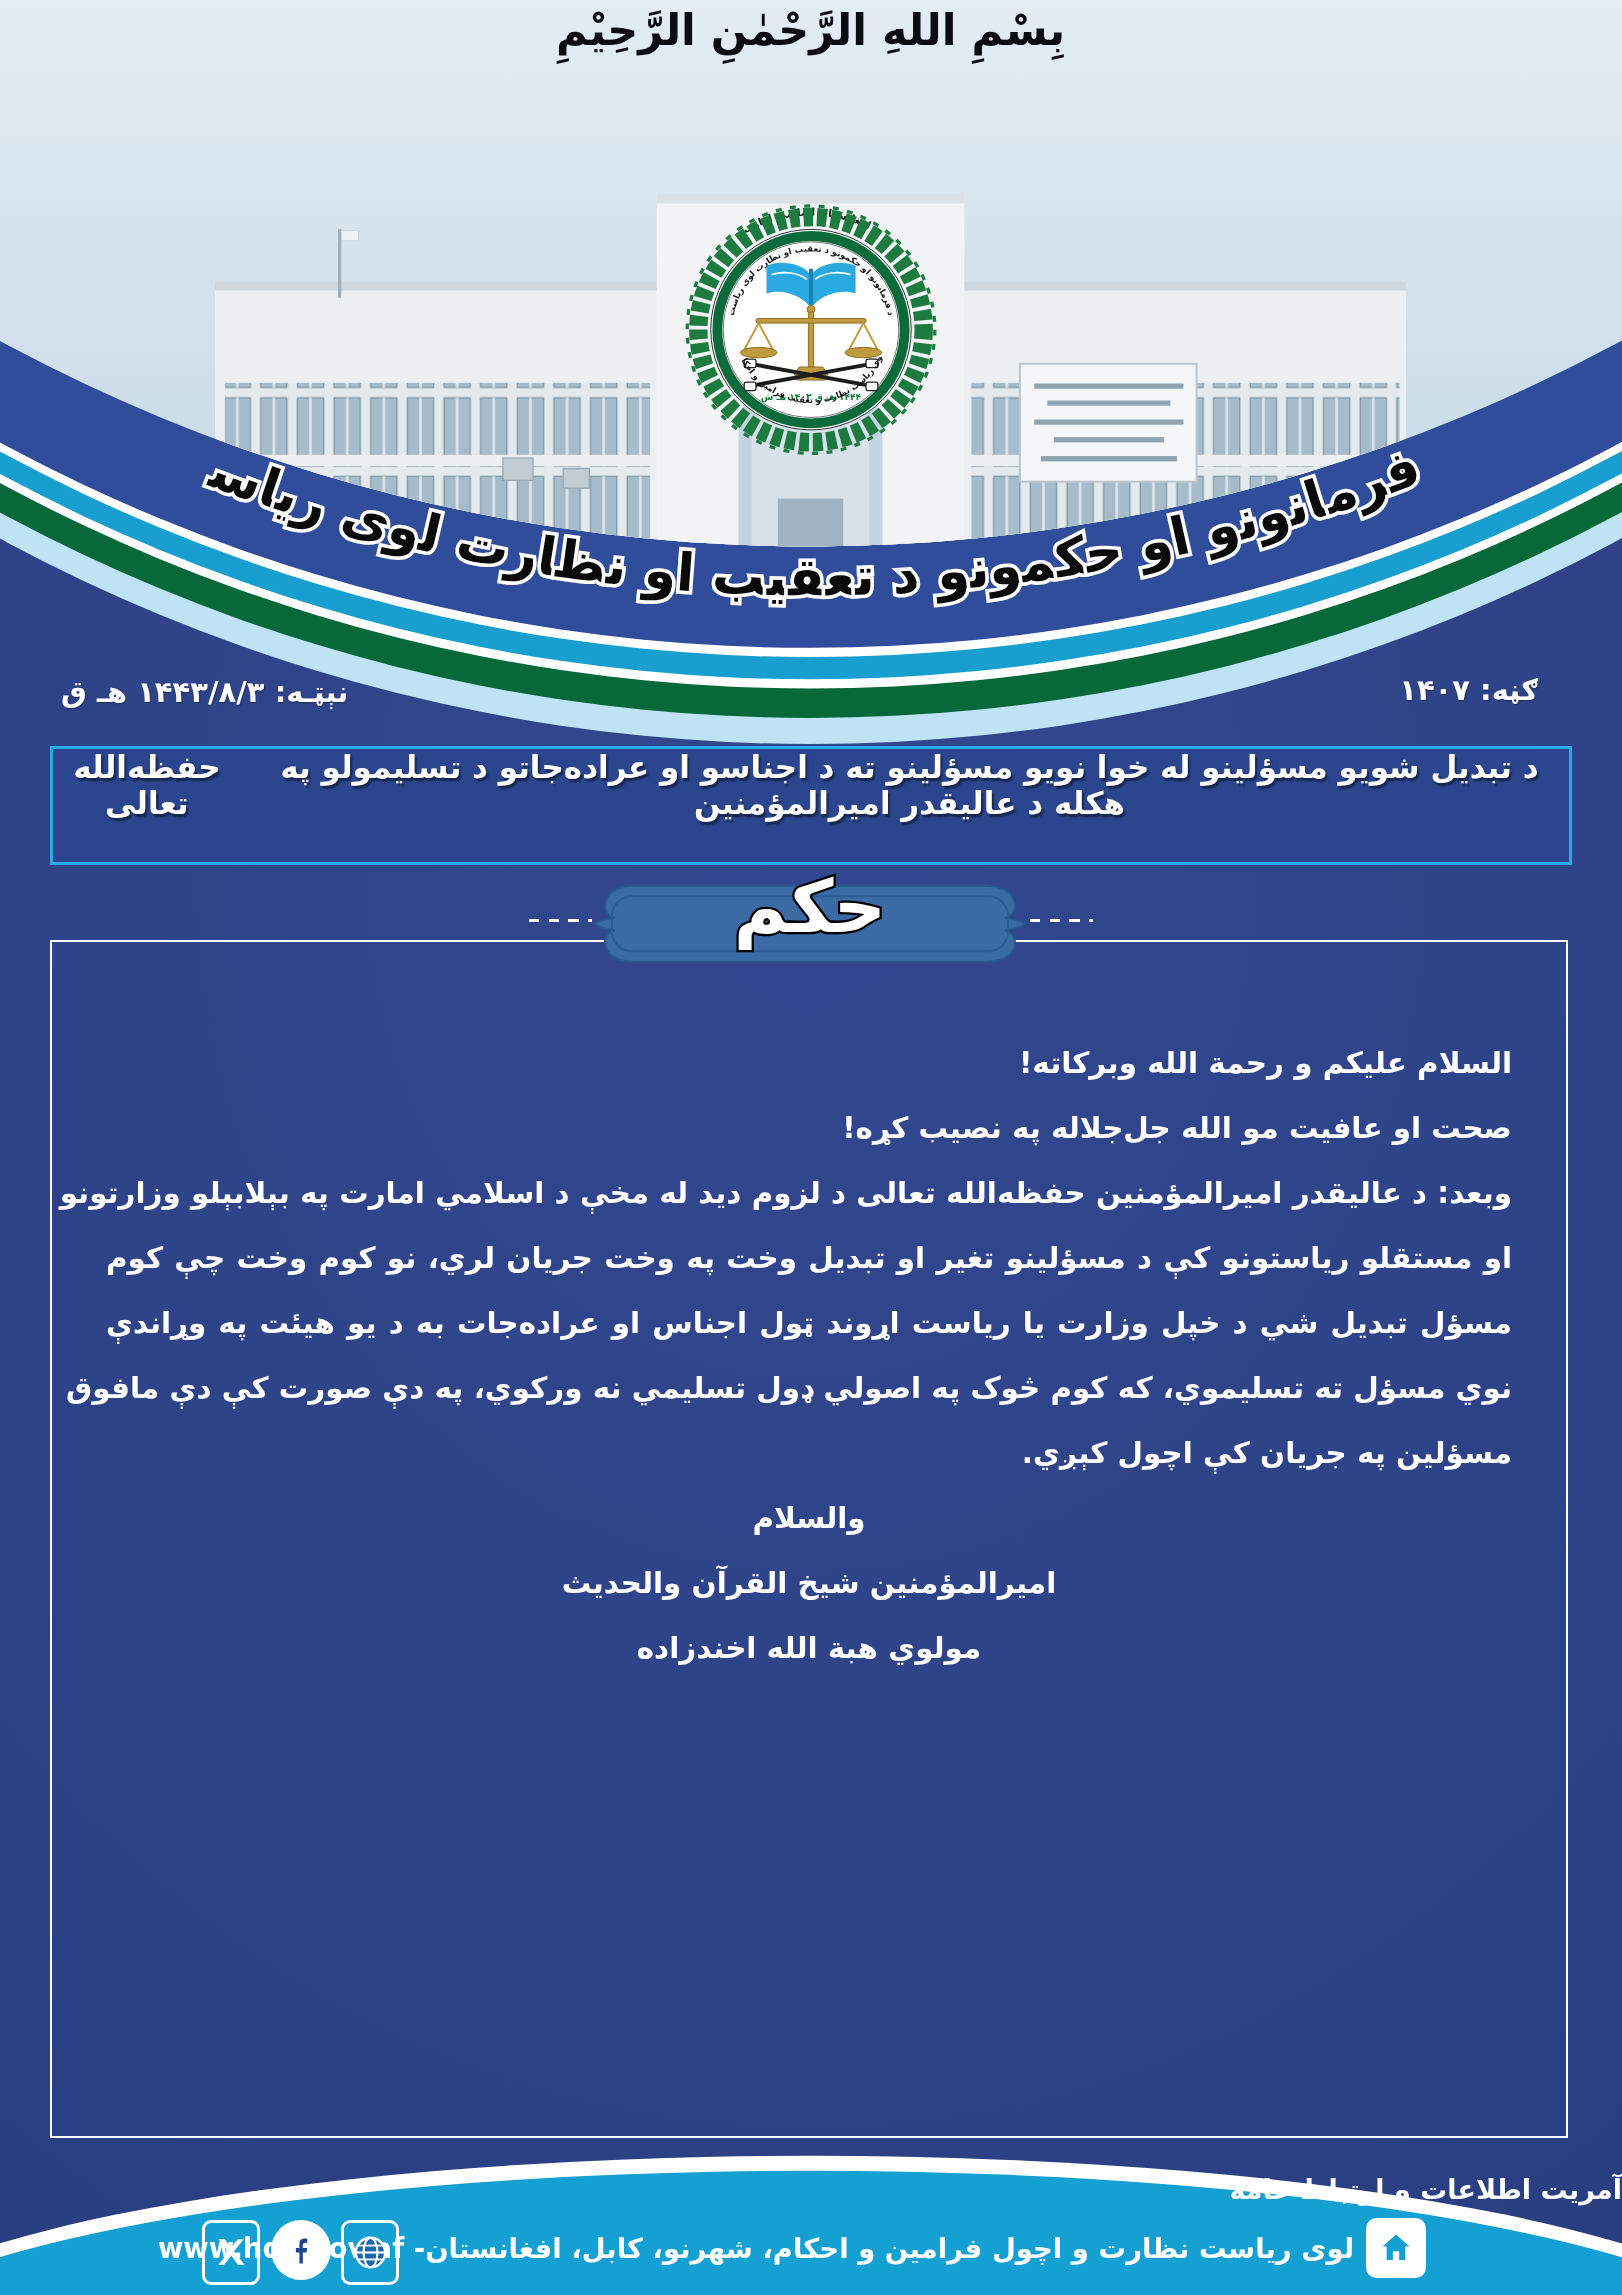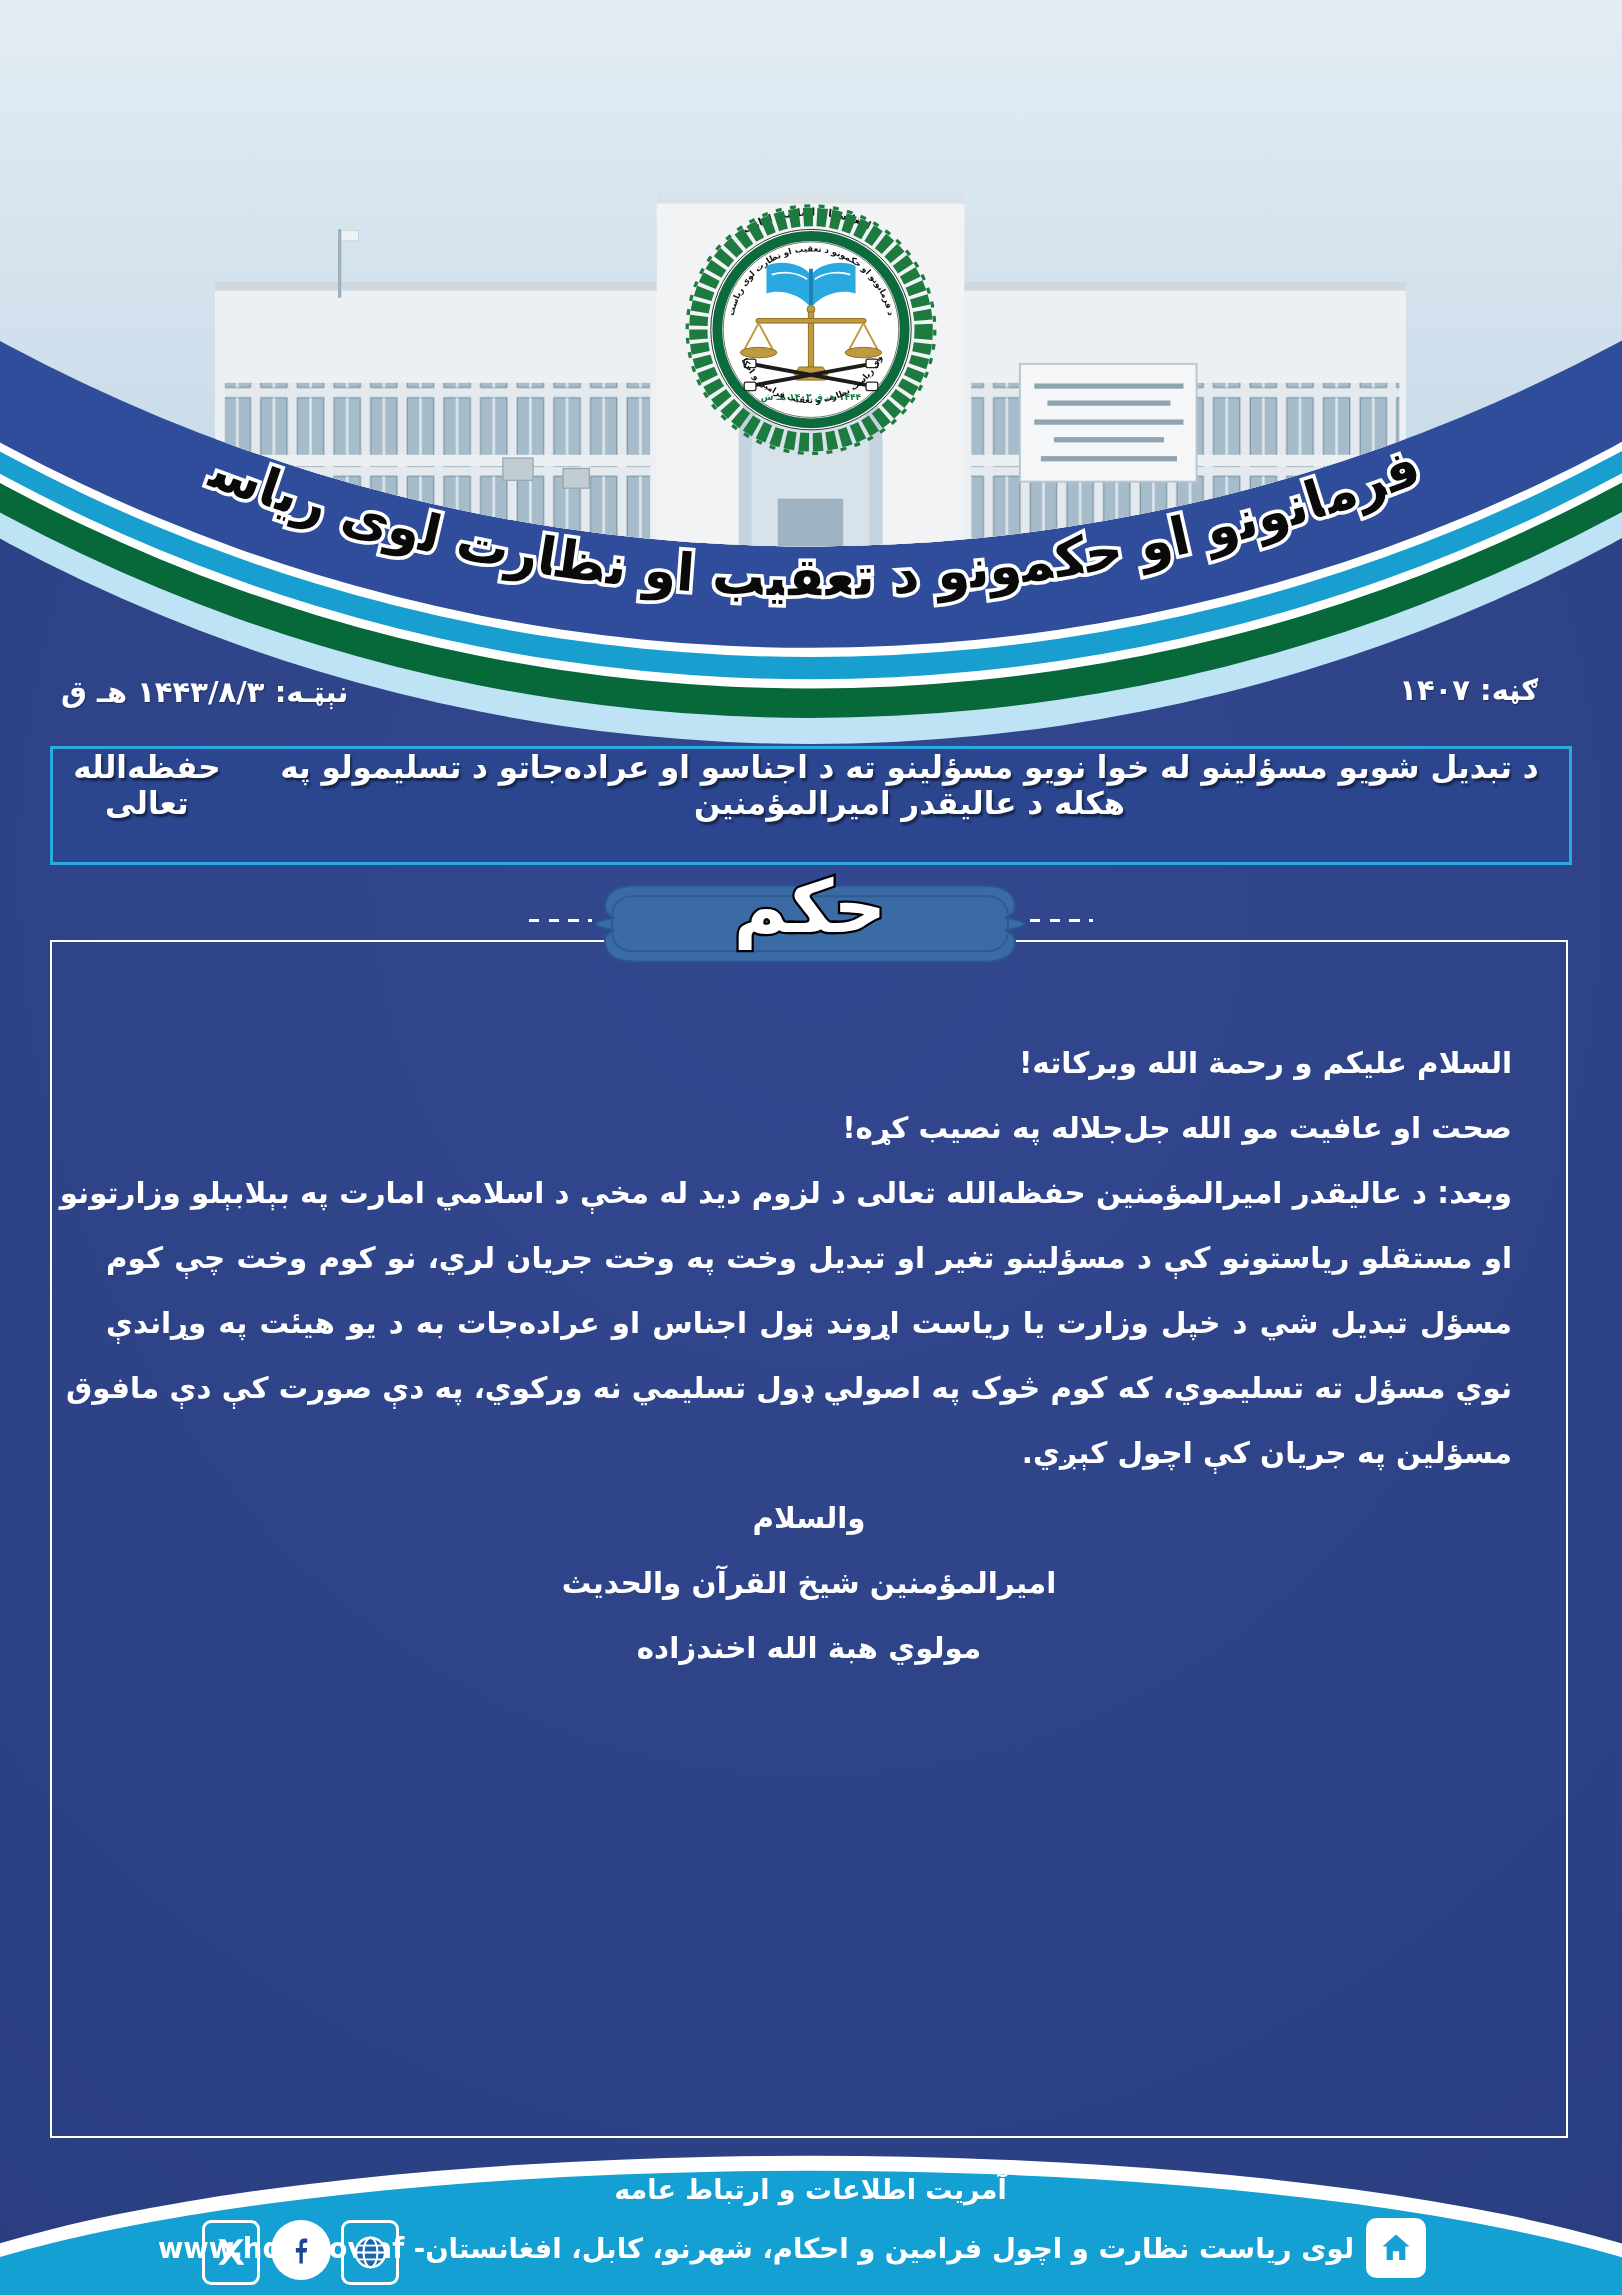--- a/index.html
+++ b/index.html
@@ -58,21 +58,21 @@
   }
   #letter-content{position:absolute;top:89px;right:54px;left:54px;}
   .line{height:65px;line-height:65px;color:#fff;font-size:29.4px;font-weight:bold;white-space:nowrap;}
   .greet{text-align:right;}
   .just{text-align:justify;text-align-last:justify;text-justify:inter-word;}
   .last-body{text-align:right;}
   .center-line{text-align:center;white-space:normal;}
   
   #footer-svg{position:absolute;left:0;top:1963px;z-index:6;}
   #footer-dept{
-    position:absolute;top:2174px;left:0;width:1623px;text-align:center;z-index:7;
+    position:absolute;top:2174px;left:0;width:1623px;text-align:right;z-index:7;
     color:#fff;font-size:27px;font-weight:bold;
   }
   #footer-row{position:absolute;top:2217px;left:0;width:1623px;height:65px;z-index:7;}
   #footer-address{
     position:absolute;top:0;right:268px;width:968px;height:63px;line-height:63px;
     text-align:right;color:#fff;font-size:27.5px;font-weight:bold;white-space:nowrap;
   }
   #home-tile{
     position:absolute;top:1.3px;right:196px;width:60px;height:60px;background:#fff;
     border-radius:10.5px;display:flex;align-items:center;justify-content:center;
@@ -143,20 +143,21 @@
       <rect x="770" y="700" width="46" height="34" fill="#c2ccd3" stroke="#97a8b3" stroke-width="2"></rect>
       <rect x="862" y="716" width="40" height="30" fill="#c2ccd3" stroke="#97a8b3" stroke-width="2"></rect>
     </g>
 
     <path id="titleArc" d="M 300 734 A 2600 2600 0 0 0 2180 734" fill="none"></path>
     <text font-size="80" font-weight="bold" fill="#0a0a0a" stroke="#ffffff" stroke-width="11" style="paint-order:stroke fill;direction:rtl;font-family:'DejaVu Sans',sans-serif">
       <textPath href="#titleArc" startOffset="50%" text-anchor="middle">د فرمانونو او حکمونو د تعقیب او نظارت لوی ریاست</textPath>
     </text>
   </svg>
 
+  <div id="bismillah">بِسْمِ اللهِ الرَّحْمٰنِ الرَّحِيْمِ</div>
 
   <svg id="emblem" viewBox="0 0 400 470">
     <path id="emTopArc" d="M 60 150 A 195 195 0 0 1 340 150" fill="none"></path>
     <text font-size="16" font-weight="bold" fill="#111" style="direction:rtl;font-family:'DejaVu Sans',sans-serif">
       <textPath href="#emTopArc" startOffset="50%" text-anchor="middle">د افغانستان اسلامي امارت</textPath>
     </text>
 
     <circle cx="200" cy="265" r="172" fill="none" stroke="#1E7B40" stroke-width="28" stroke-dasharray="15 6"></circle>
     <circle cx="200" cy="265" r="189" fill="none" stroke="#1E7B40" stroke-width="5" stroke-dasharray="9 13"></circle>
 

